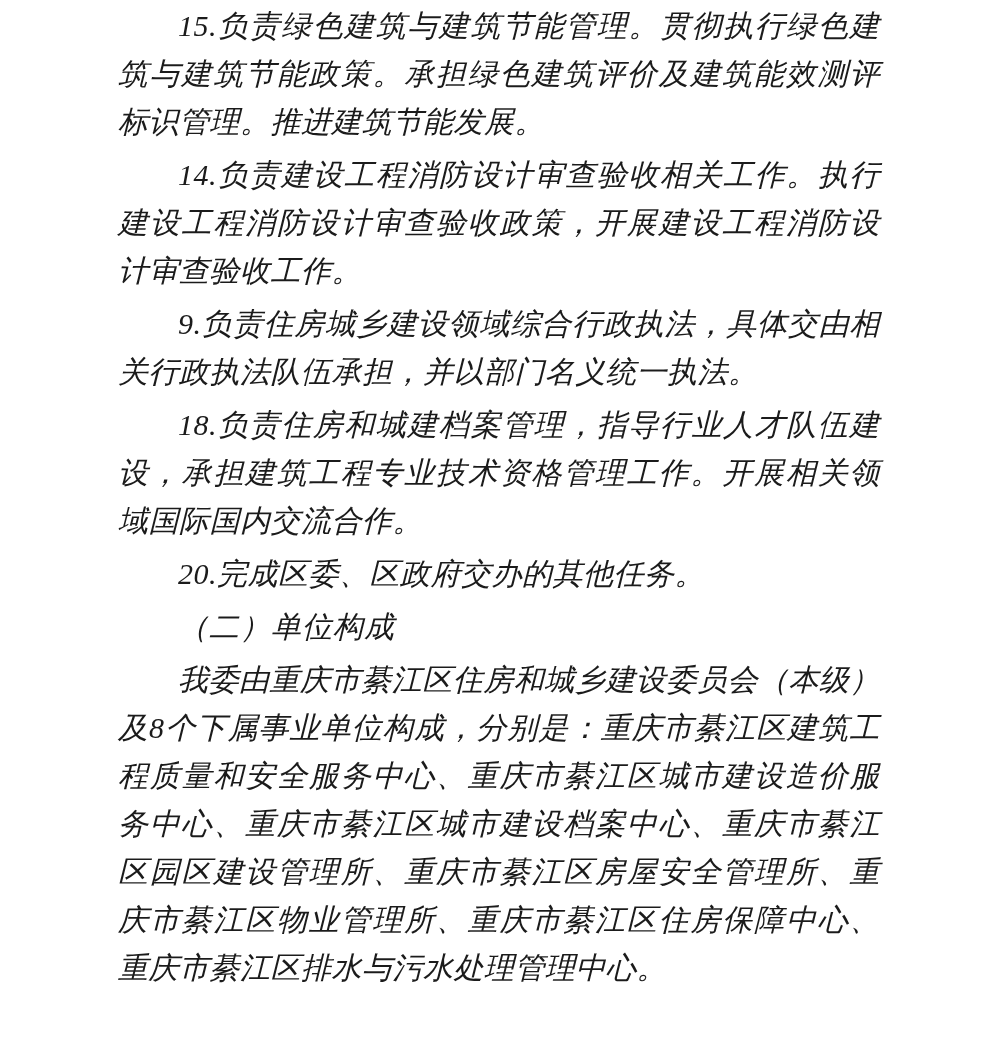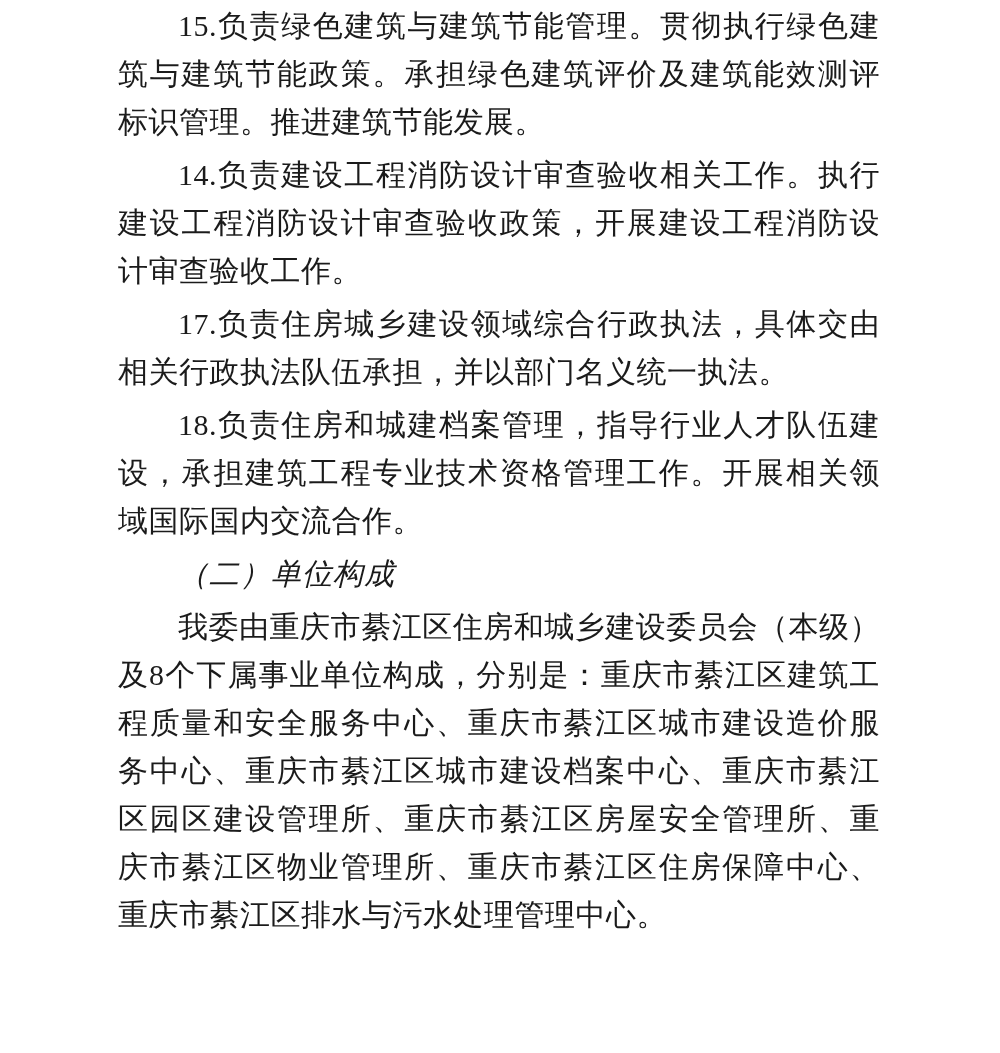--- a/index.html
+++ b/index.html
@@ -22,36 +22,38 @@
   .para {
     font-family: "Liberation Serif", "DejaVu Serif", serif;
     font-size: 30px;
     line-height: 48px;
     color: #1b1b1b;
     text-align: justify;
     text-justify: inter-character;
     text-indent: 2em;
     margin: 0 0 5px 0;
     letter-spacing: 0.5px;
+    font-style: italic;
   }
   .sub-heading {
     font-family: "Liberation Serif", "DejaVu Serif", serif;
     font-size: 30px;
     line-height: 48px;
     color: #1b1b1b;
     text-indent: 2em;
     margin: 0 0 5px 0;
     letter-spacing: 1px;
     font-style: italic;
   }
 </style>
 </head>
 <body>
 
 <div class="page">
   <p class="para">15.负责绿色建筑与建筑节能管理。贯彻执行绿色建筑与建筑节能政策。承担绿色建筑评价及建筑能效测评标识管理。推进建筑节能发展。</p>
   <p class="para">14.负责建设工程消防设计审查验收相关工作。执行建设工程消防设计审查验收政策，开展建设工程消防设计审查验收工作。</p>
-  <p class="para">17.负责住房城乡建设领域综合行政执法，具体交由相关行政执法队伍承担，并以部门名义统一执法。</p>
+  <p class="para">9.负责住房城乡建设领域综合行政执法，具体交由相关行政执法队伍承担，并以部门名义统一执法。</p>
   <p class="para">18.负责住房和城建档案管理，指导行业人才队伍建设，承担建筑工程专业技术资格管理工作。开展相关领域国际国内交流合作。</p>
+  <p class="para">20.完成区委、区政府交办的其他任务。</p>
   <p class="sub-heading">（二）单位构成</p>
   <p class="para">我委由重庆市綦江区住房和城乡建设委员会（本级）及8个下属事业单位构成，分别是：重庆市綦江区建筑工程质量和安全服务中心、重庆市綦江区城市建设造价服务中心、重庆市綦江区城市建设档案中心、重庆市綦江区园区建设管理所、重庆市綦江区房屋安全管理所、重庆市綦江区物业管理所、重庆市綦江区住房保障中心、重庆市綦江区排水与污水处理管理中心。</p>
 
 </div>
 
 </body></html>

